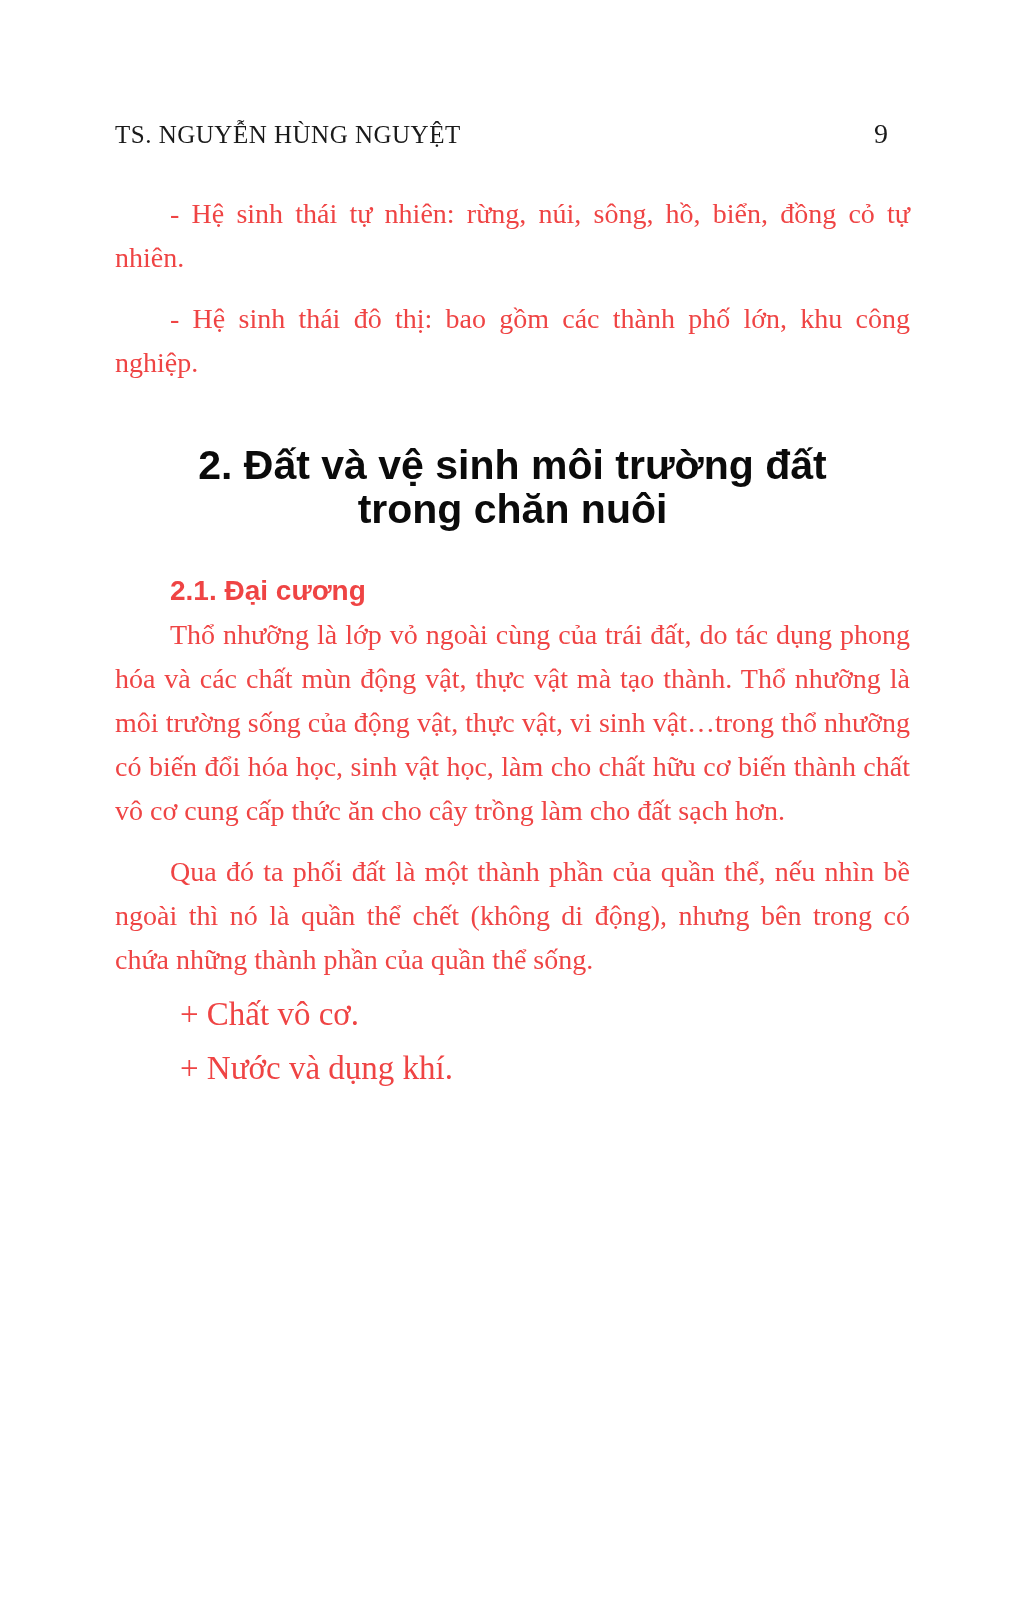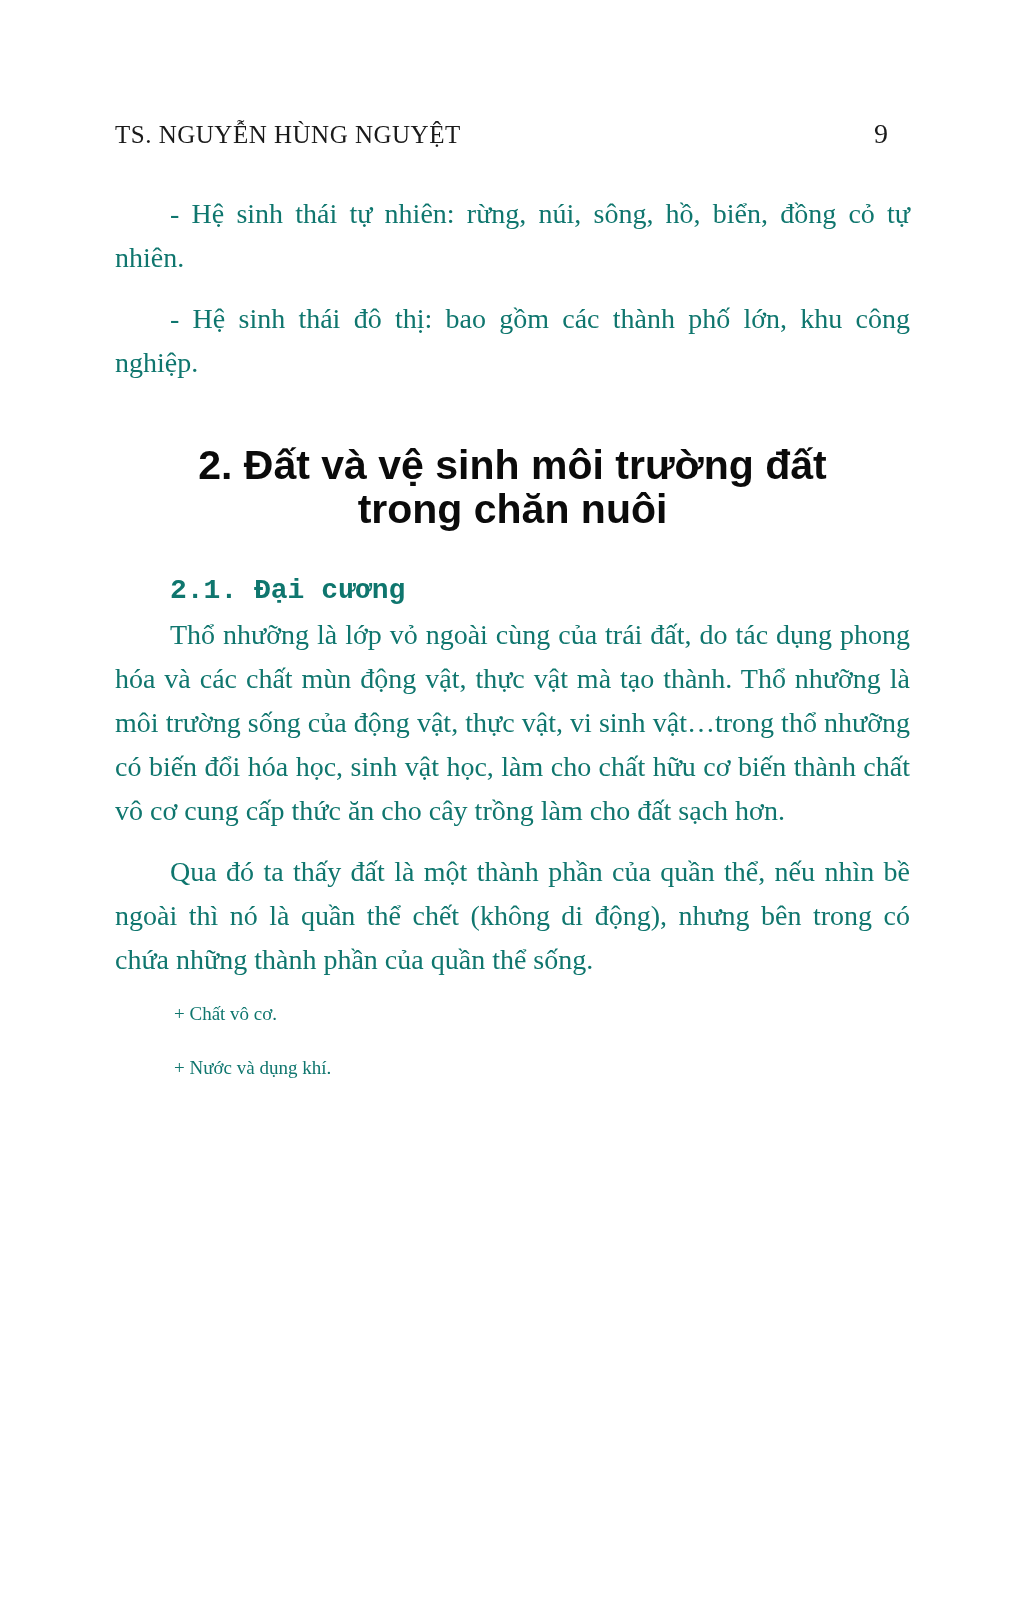--- a/index.html
+++ b/index.html
@@ -34,46 +34,46 @@
     font-size: 28px;
     color: #1a1a1a;
     padding-right: 22px;
   }
   .body-text p {
     margin: 0;
     font-size: 28px;
     line-height: 44px;
     text-align: justify;
     text-indent: 55px;
-    color: #0f766e;
+    color: #ef4444;
   }
   .section-heading {
     margin: 58px 0 38px 0;
     text-align: center;
     font-family: "Liberation Sans", sans-serif;
     font-weight: bold;
     font-size: 41px;
     line-height: 44px;
     color: #0b0b0b;
   }
   .subsection-heading {
     margin: 0 0 8px 0;
-    font-family: Liberation Mono, monospace;
+    font-family: Liberation Sans, sans-serif;
     font-weight: bold;
     font-size: 28px;
     line-height: 44px;
     text-indent: 0;
     color: #1a1a1a;
   }
   .para-group p + p {
     margin-top: 17px;
   }
   .plus-list p {
-    margin: 4px;
-    font-size: 19px;
+    margin: 10px;
+    font-size: 33px;
     line-height: 44px;
     padding-left: 55px;
     text-indent: 0;
     text-align: left;
   }
   .plus-list p + p {
     margin-top: 10px;
   }
   .intro-line {
     text-align: left !important;
@@ -101,21 +101,21 @@
 
     <div class="section-heading">
       <div>2. Đất và vệ sinh môi trường đất</div>
       <div>trong chăn nuôi</div>
     </div>
 
     <p class="subsection-heading">2.1. Đại cương</p>
 
     <div class="para-group">
       <p>Thổ nhưỡng là lớp vỏ ngoài cùng của trái đất, do tác dụng phong hóa và các chất mùn động vật, thực vật mà tạo thành. Thổ nhưỡng là môi trường sống của động vật, thực vật, vi sinh vật…trong thổ nhưỡng có biến đổi hóa học, sinh vật học, làm cho chất hữu cơ biến thành chất vô cơ cung cấp thức ăn cho cây trồng làm cho đất sạch hơn.</p>
-      <p>Qua đó ta thấy đất là một thành phần của quần thể, nếu nhìn bề ngoài thì nó là quần thể chết (không di động), nhưng bên trong có chứa những thành phần của quần thể sống.</p>
+      <p>Qua đó ta phối đất là một thành phần của quần thể, nếu nhìn bề ngoài thì nó là quần thể chết (không di động), nhưng bên trong có chứa những thành phần của quần thể sống.</p>
     </div>
 
     <div class="plus-list">
       <p>+ Chất vô cơ.</p>
       <p>+ Nước và dụng khí.</p>
     </div>
 
   </div>
 
 </div>

